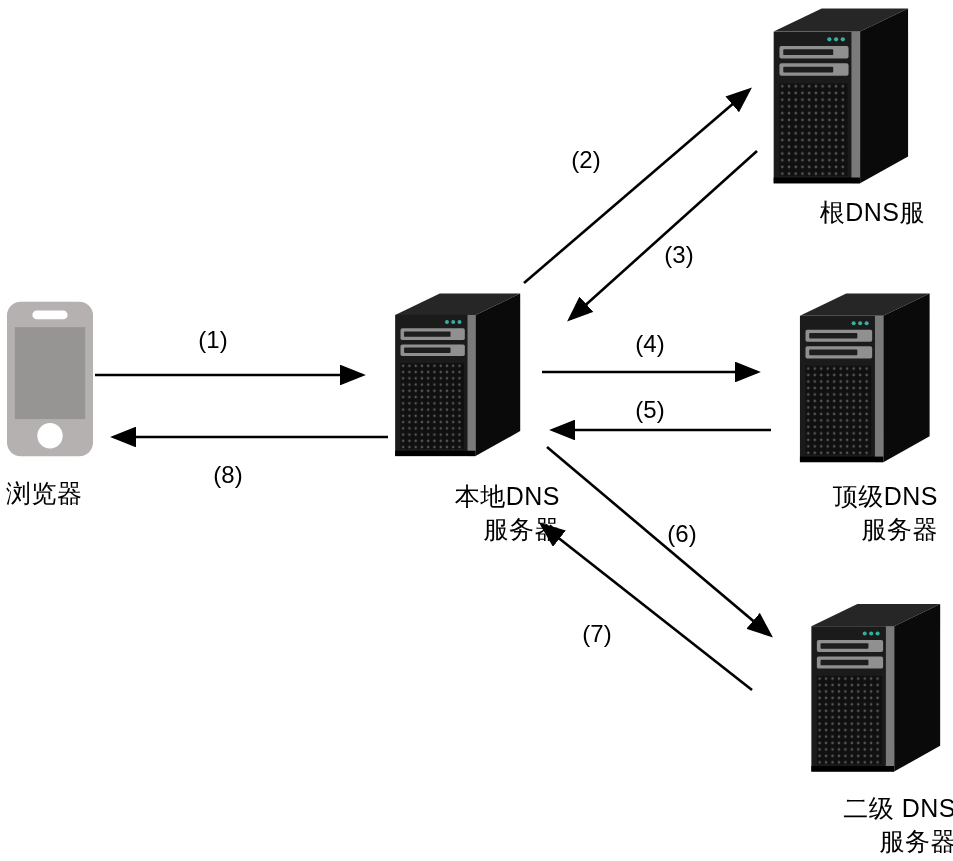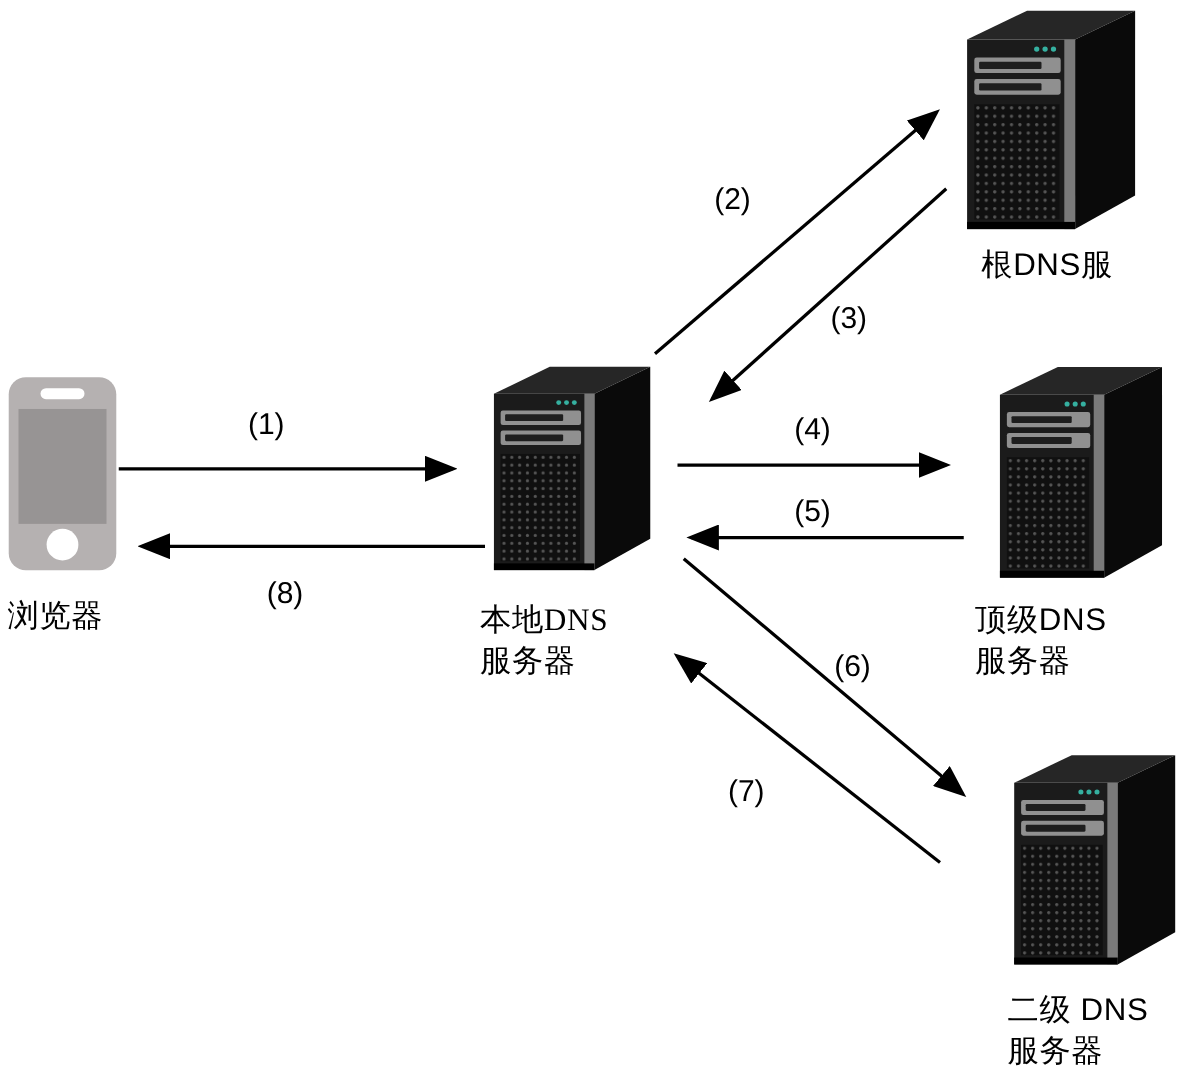--- a/index.html
+++ b/index.html
@@ -16,28 +16,28 @@
   .icon-browser { left: 6px;   top: 300px; width: 88px;  height: 158px; }
   .icon-local   { left: 388px; top: 284px; width: 134px; height: 178px; }
   .icon-root    { left: 766px; top: 0px;   width: 144px; height: 188px; }
   .icon-tld     { left: 792px; top: 288px; width: 140px; height: 176px; }
   .icon-second  { left: 804px; top: 598px; width: 138px; height: 176px; }
 
   .node-label {
     position: absolute;
     font-size: 25px;
     color: #000000;
-    text-align: left;
+    text-align: right;
     line-height: 33px;
     letter-spacing: 0.5px;
   }
   .lbl-browser { left: 6px;   top: 477px; text-align: left; }
-  .lbl-local   { left: 384px; top: 480px; width: 140px; font-family: Liberation Serif, serif; }
+  .lbl-local   { left: 420px; top: 480px; width: 140px; }
   .lbl-root    { left: 785px; top: 196px; width: 140px; }
-  .lbl-tld     { left: 780px; top: 480px; width: 140px; }
+  .lbl-tld     { left: 798px; top: 480px; width: 140px; }
   .lbl-second  { left: 806px; top: 792px; width: 150px; }
 
   .step-label {
     position: absolute;
     font-size: 24px;
     color: #000000;
     width: 64px;
     text-align: center;
   }
   .s1 { left: 181px; top: 326px; }

